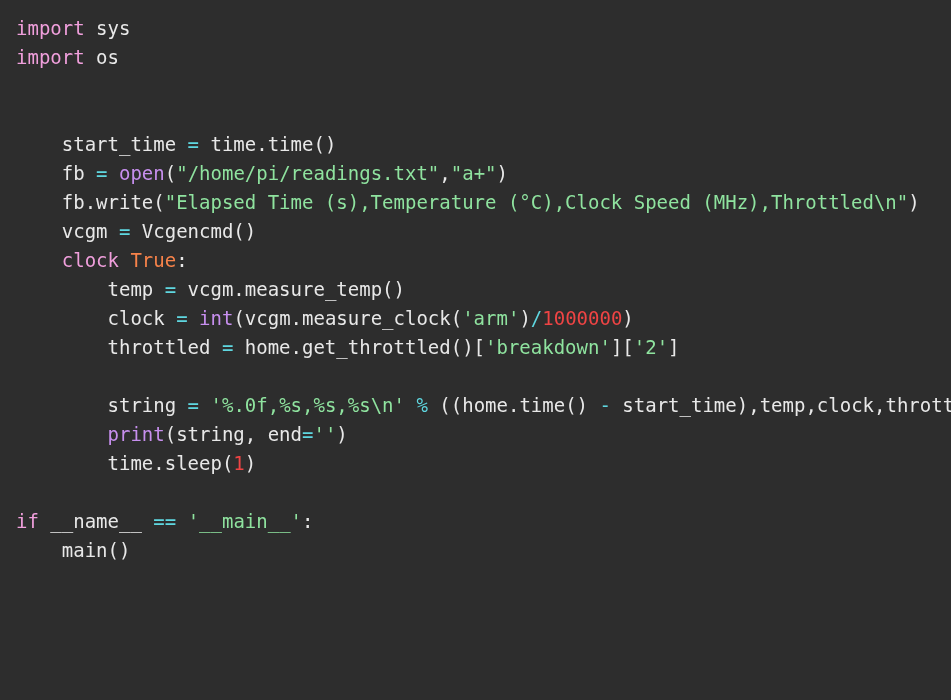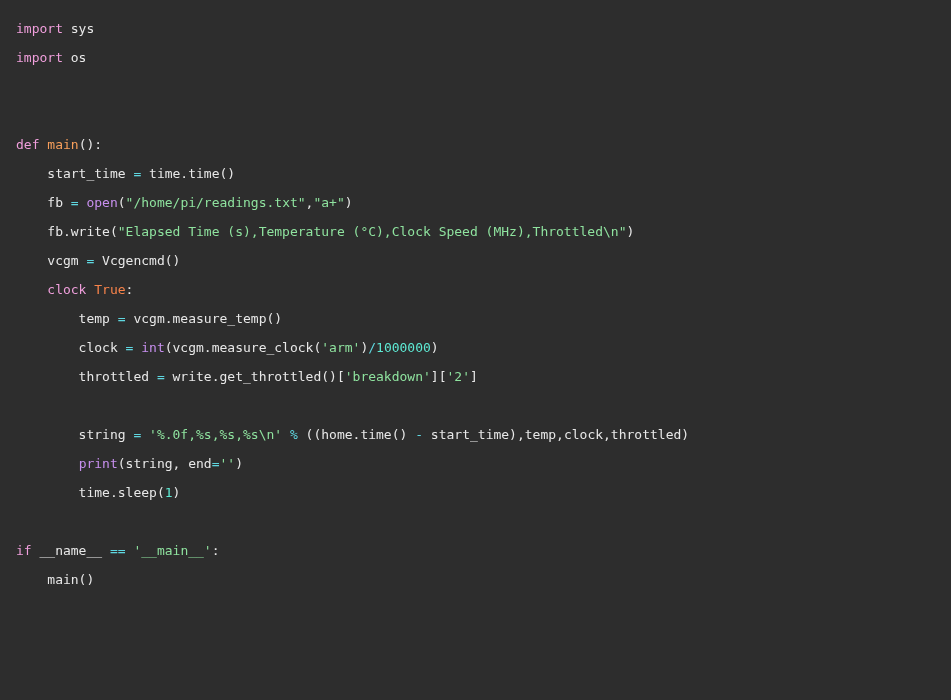--- a/index.html
+++ b/index.html
@@ -16,55 +16,54 @@
   #code-editor {
     width: 951px;
     height: 700px;
     background: #2d2d2d;
     box-sizing: border-box;
     padding: 14px 0 0 16px;
   }
   .code-line {
     height: 29px;
     line-height: 29px;
-    font-size: 13px;
+    font-size: 19px;
     white-space: pre;
     letter-spacing: 0px;
     color: #e8e8e8;
   }
   .code-line.blank {
     height: 29px;
   }
   
   .t-kw   { color: #f09fdc; }  
   .t-plain{ color: #e8e8e8; }  
   .t-fn   { color: #f89f5b; }  
   .t-bi   { color: #c78fee; text-align: right; }  
   .t-str  { color: #8fe39f; }  
-  .t-num  { color: #5eead4; }  
+  .t-num  { color: #ef4444; }  
   .t-const{ color: #f8834a; margin-top: 43px; }  
   .t-op   { color: #5fd7e0; }  
 </style>
 </head>
 <body>
 
 <div id="code-editor">
     <div class="code-line"><span class="t-kw">import</span><span class="t-plain"> sys</span></div>
     <div class="code-line"><span class="t-kw">import</span><span class="t-plain"> os</span></div>
     <div class="code-line blank">&nbsp;</div>
     <div class="code-line blank">&nbsp;</div>
-    <div class="code-line"><span class="t-kw">def</span><span class="t-plain"> </span><span class="t-fn">main</span><span class="t-plain">():</span></div>
     <div class="code-line"><span class="t-plain">    start_time </span><span class="t-op">=</span><span class="t-plain"> time.time()</span></div>
     <div class="code-line"><span class="t-plain">    fb </span><span class="t-op">=</span><span class="t-plain"> </span><span class="t-bi">open</span><span class="t-plain">(</span><span class="t-str">"/home/pi/readings.txt"</span><span class="t-plain">,</span><span class="t-str">"a+"</span><span class="t-plain">)</span></div>
     <div class="code-line"><span class="t-plain">    fb.write(</span><span class="t-str">"Elapsed Time (s),Temperature (°C),Clock Speed (MHz),Throttled\n"</span><span class="t-plain">)</span></div>
     <div class="code-line"><span class="t-plain">    vcgm </span><span class="t-op">=</span><span class="t-plain"> Vcgencmd()</span></div>
     <div class="code-line"><span class="t-plain">    </span><span class="t-kw">clock</span><span class="t-plain"> </span><span class="t-const">True</span><span class="t-plain">:</span></div>
     <div class="code-line"><span class="t-plain">        temp </span><span class="t-op">=</span><span class="t-plain"> vcgm.measure_temp()</span></div>
     <div class="code-line"><span class="t-plain">        clock </span><span class="t-op">=</span><span class="t-plain"> </span><span class="t-bi">int</span><span class="t-plain">(vcgm.measure_clock(</span><span class="t-str">'arm'</span><span class="t-plain">)</span><span class="t-op">/</span><span class="t-num">1000000</span><span class="t-plain">)</span></div>
-    <div class="code-line"><span class="t-plain">        throttled </span><span class="t-op">=</span><span class="t-plain"> write.get_throttled()[</span><span class="t-str">'breakdown'</span><span class="t-plain">][</span><span class="t-str">'2'</span><span class="t-plain">]</span></div>
+    <div class="code-line"><span class="t-plain">        throttled </span><span class="t-op">=</span><span class="t-plain"> home.get_throttled()[</span><span class="t-str">'breakdown'</span><span class="t-plain">][</span><span class="t-str">'2'</span><span class="t-plain">]</span></div>
     <div class="code-line blank">&nbsp;</div>
     <div class="code-line"><span class="t-plain">        string </span><span class="t-op">=</span><span class="t-plain"> </span><span class="t-str">'%.0f,%s,%s,%s\n'</span><span class="t-plain"> </span><span class="t-op">%</span><span class="t-plain"> ((home.time() </span><span class="t-op">-</span><span class="t-plain"> start_time),temp,clock,throttled)</span></div>
     <div class="code-line"><span class="t-plain">        </span><span class="t-bi">print</span><span class="t-plain">(string, end</span><span class="t-op">=</span><span class="t-str">''</span><span class="t-plain">)</span></div>
     <div class="code-line"><span class="t-plain">        time.sleep(</span><span class="t-num">1</span><span class="t-plain">)</span></div>
     <div class="code-line blank">&nbsp;</div>
     <div class="code-line"><span class="t-kw">if</span><span class="t-plain"> __name__ </span><span class="t-op">==</span><span class="t-plain"> </span><span class="t-str">'__main__'</span><span class="t-plain">:</span></div>
     <div class="code-line"><span class="t-plain">    main()</span></div>
   </div>
 
 </body></html>

